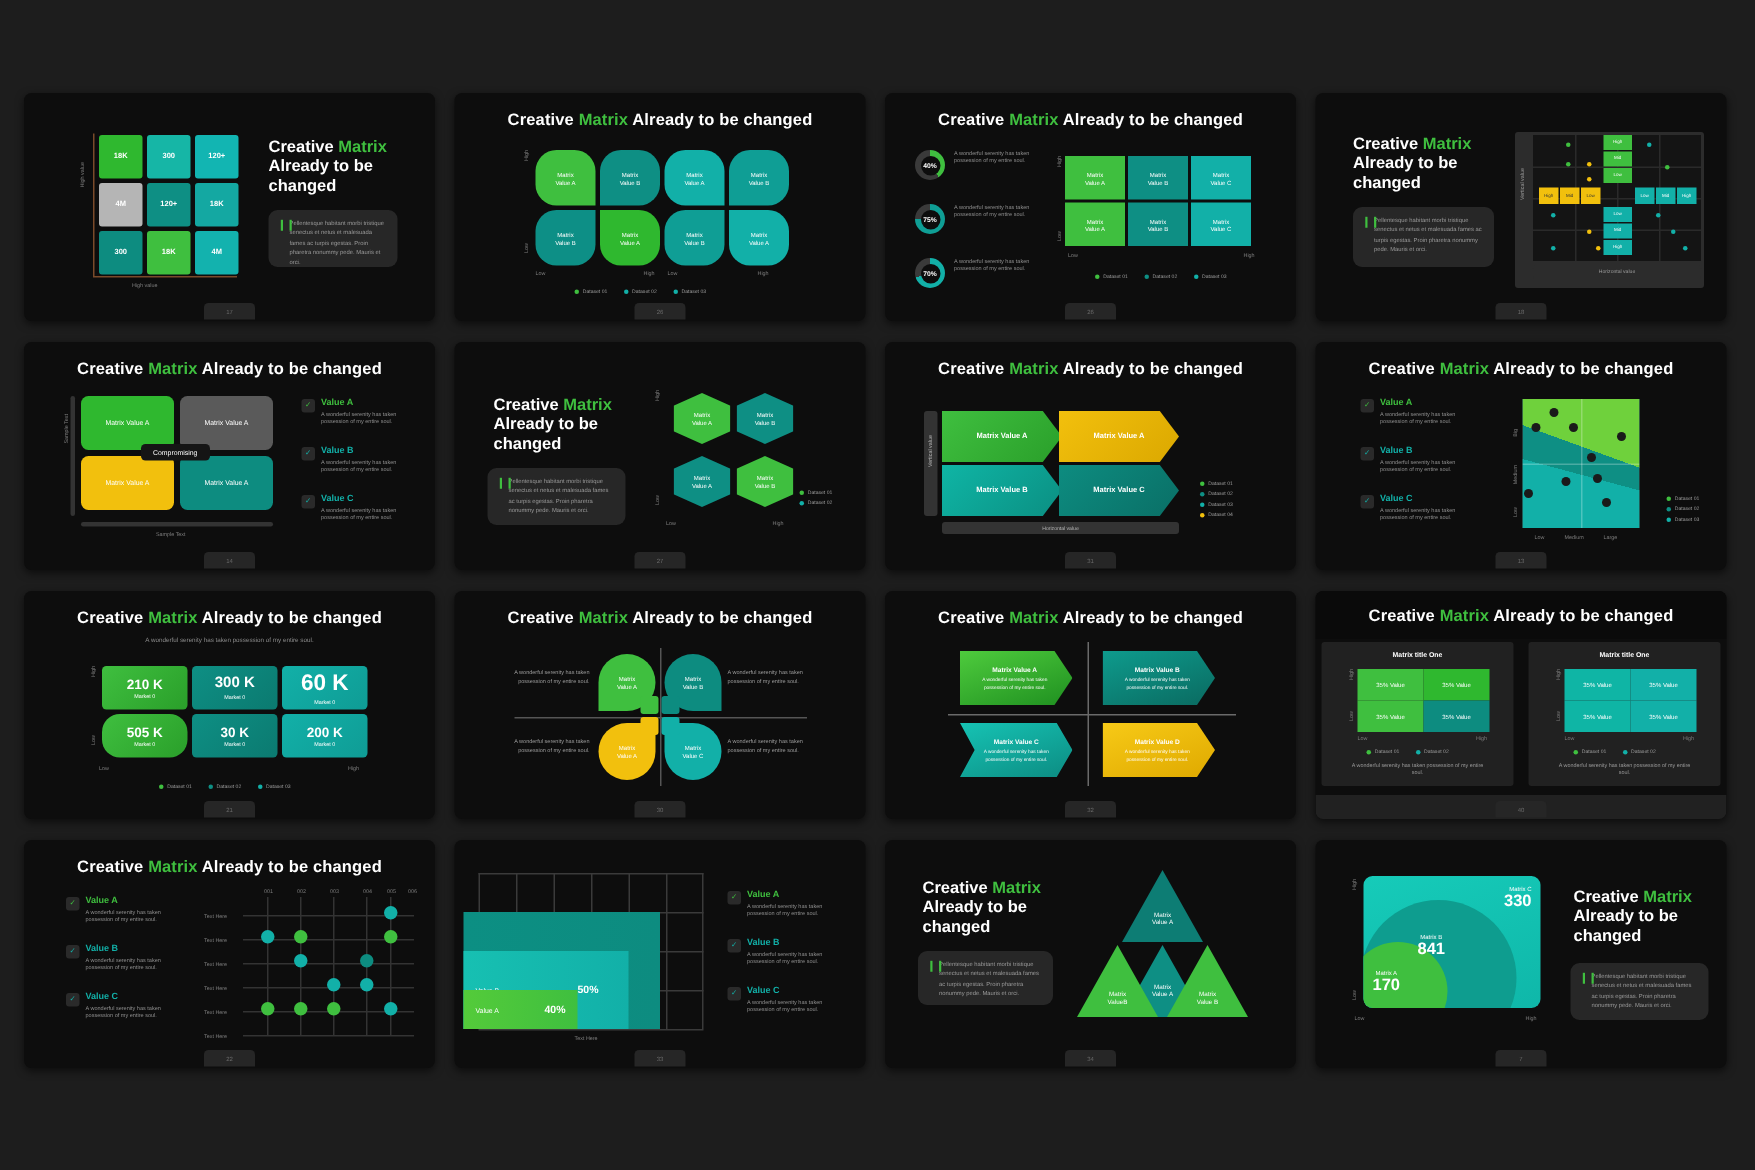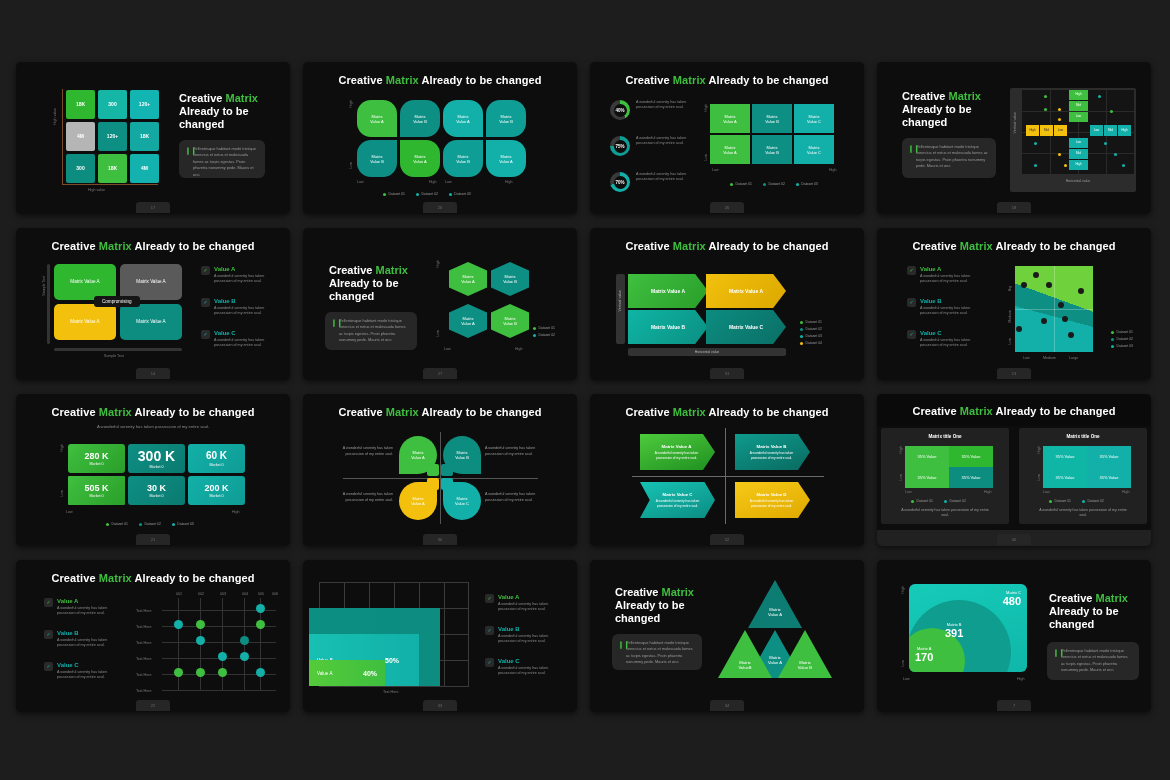--- a/index.html
+++ b/index.html
@@ -452,32 +452,32 @@
   </div>
 
   <div class="slide">
     <div class="slide-inner">
       <div class="title-center">
         <span>Creative </span><span class="accent">Matrix</span><span> Already to be changed</span>
       </div>
       <div class="subtitle">A wonderful serenity has taken possession of my entire soul.</div>
       <div style="position:absolute;left:52px;top:50px;display:grid;grid-template-columns:repeat(3,57px);grid-template-rows:repeat(2,29px);gap:3px">
         <div class="cell" style="background:linear-gradient(135deg,#3fbf3f,#2a9f2a);border-radius:3px">
-          <span class="v" style="font-size:9px">280 K</span>
+          <span class="v" style="font-size:9px">210 K</span>
           <span style="font-size:3.6px">Market 0</span>
         </div>
         <div class="cell" style="background:linear-gradient(135deg,#0e8f84,#0b7a70);border-radius:3px">
-          <span class="v" style="font-size:14px">300 K</span>
+          <span class="v" style="font-size:10px">300 K</span>
           <span style="font-size:3.6px">Market 0</span>
         </div>
         <div class="cell" style="background:linear-gradient(135deg,#12b0a8,#0f9c95);border-radius:3px">
-          <span class="v" style="font-size:10px">60 K</span>
+          <span class="v" style="font-size:15px">60 K</span>
           <span style="font-size:3.6px">Market 0</span>
         </div>
-        <div class="cell" style="background:linear-gradient(135deg,#3fbf3f,#2a9f2a);border-radius:1px">
+        <div class="cell" style="background:linear-gradient(135deg,#3fbf3f,#2a9f2a);border-radius:12px">
           <span class="v" style="font-size:9px">505 K</span>
           <span style="font-size:3.6px">Market 0</span>
         </div>
         <div class="cell" style="background:linear-gradient(135deg,#0e8f84,#0b7a70);border-radius:3px">
           <span class="v" style="font-size:9px">30 K</span>
           <span style="font-size:3.6px">Market 0</span>
         </div>
         <div class="cell" style="background:linear-gradient(135deg,#12b0a8,#0f9c95);border-radius:3px">
           <span class="v" style="font-size:9px">200 K</span>
           <span style="font-size:3.6px">Market 0</span>
@@ -750,25 +750,25 @@
     <div class="pagetab">34</div>
   </div>
 
   <div class="slide">
     <div class="slide-inner">
       <div style="position:absolute;left:32px;top:24px;width:118px;height:88px;background:linear-gradient(160deg,#16cbb9,#0fb7a9);border-radius:6px;overflow:hidden">
         <div style="position:absolute;left:-2px;top:16px;width:104px;height:104px;border-radius:50%;background:#0e9d8f"></div>
         <div style="position:absolute;left:-10px;top:44px;width:66px;height:66px;border-radius:50%;background:#3fbf3f"></div>
         <div style="position:absolute;right:6px;top:6px;text-align:right">
           <div style="color:#fff;font-size:4px">Matrix C</div>
-          <div style="color:#fff;font-size:11px;font-weight:bold;line-height:12px">480</div>
+          <div style="color:#fff;font-size:11px;font-weight:bold;line-height:12px">330</div>
         </div>
         <div style="position:absolute;left:36px;top:38px;text-align:center">
           <div style="color:#fff;font-size:4px">Matrix B</div>
-          <div style="color:#fff;font-size:11px;font-weight:bold;line-height:12px">391</div>
+          <div style="color:#fff;font-size:11px;font-weight:bold;line-height:12px">841</div>
         </div>
         <div style="position:absolute;left:6px;top:62px;text-align:center">
           <div style="color:#fff;font-size:4px">Matrix A</div>
           <div style="color:#fff;font-size:11px;font-weight:bold;line-height:12px">170</div>
         </div>
       </div>
       <div class="axlabel axv" style="left:24px;top:26px">High</div>
       <div class="axlabel axv" style="left:24px;top:100px">Low</div>
       <div class="axlabel" style="left:26px;top:117px">Low</div>
       <div class="axlabel" style="left:140px;top:117px">High</div>

